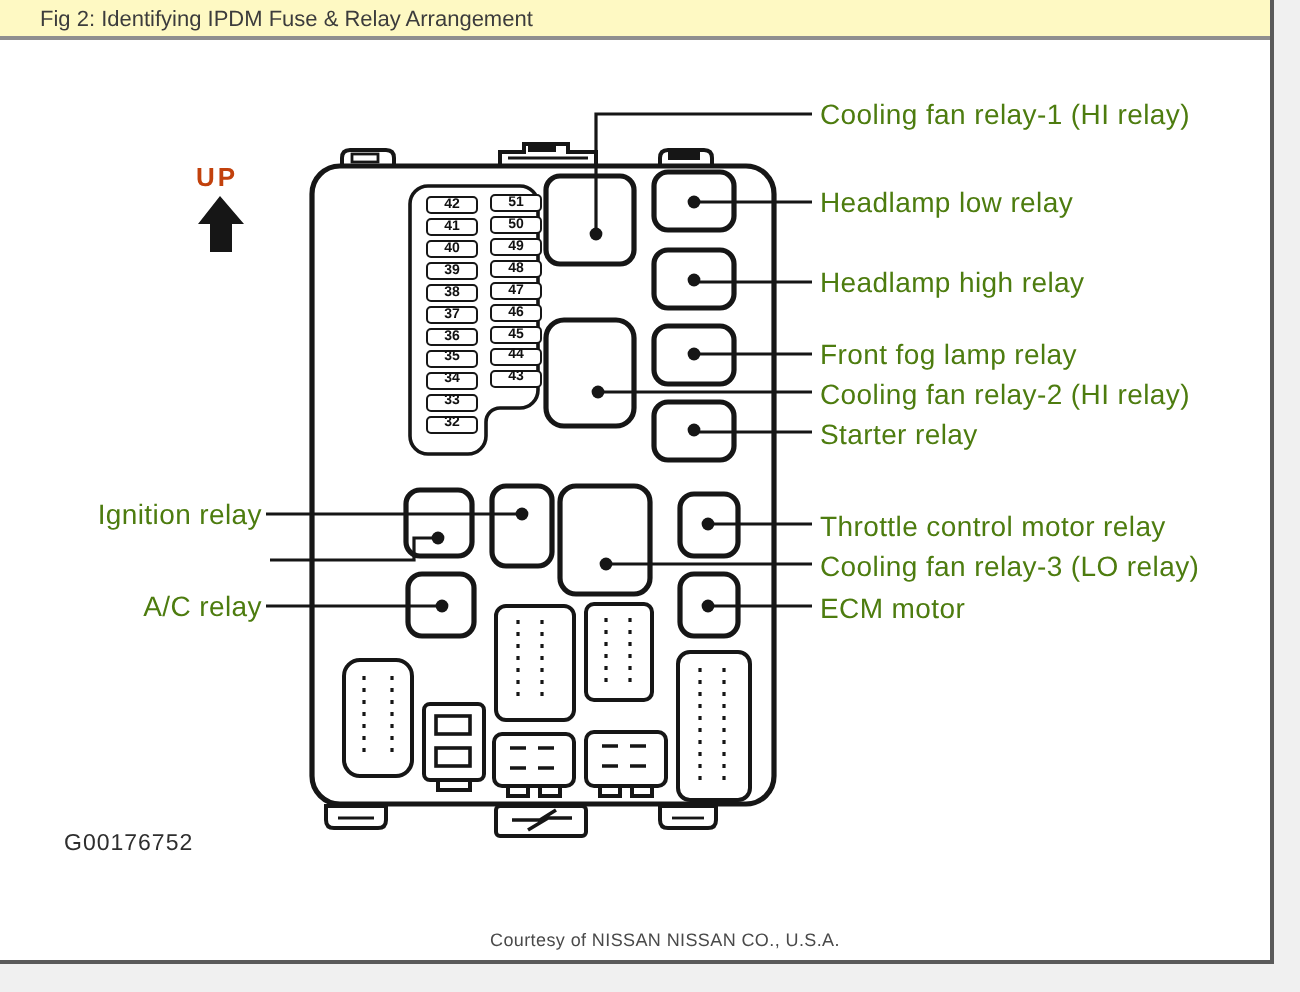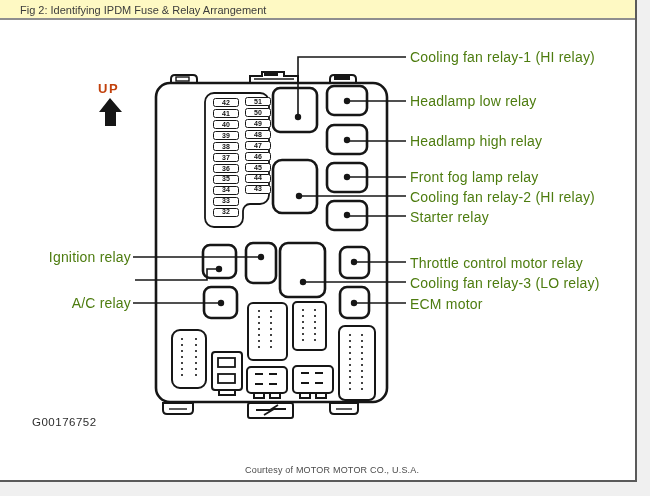--- a/index.html
+++ b/index.html
@@ -227,15 +227,15 @@
     <div class="lbl lbl-right" style="top:167px">Cooling fan relay-2 (HI relay)</div>
     <div class="lbl lbl-right" style="top:187px">Starter relay</div>
     <div class="lbl lbl-right" style="top:233px">Throttle control motor relay</div>
     <div class="lbl lbl-right" style="top:253px">Cooling fan relay-3 (LO relay)</div>
     <div class="lbl lbl-right" style="top:274px">ECM motor</div>
 
     <div class="lbl lbl-left" style="top:227px">Ignition relay</div>
     <div class="lbl lbl-left" style="top:273px">A/C relay</div>
 
     <div id="figure-code">G00176752</div>
-    <div id="courtesy">Courtesy of MOTOR MOTOR CO., U.S.A.</div>
+    <div id="courtesy">Courtesy of NISSAN NISSAN CO., U.S.A.</div>
   </div>
 </div>
 
 </body></html>

